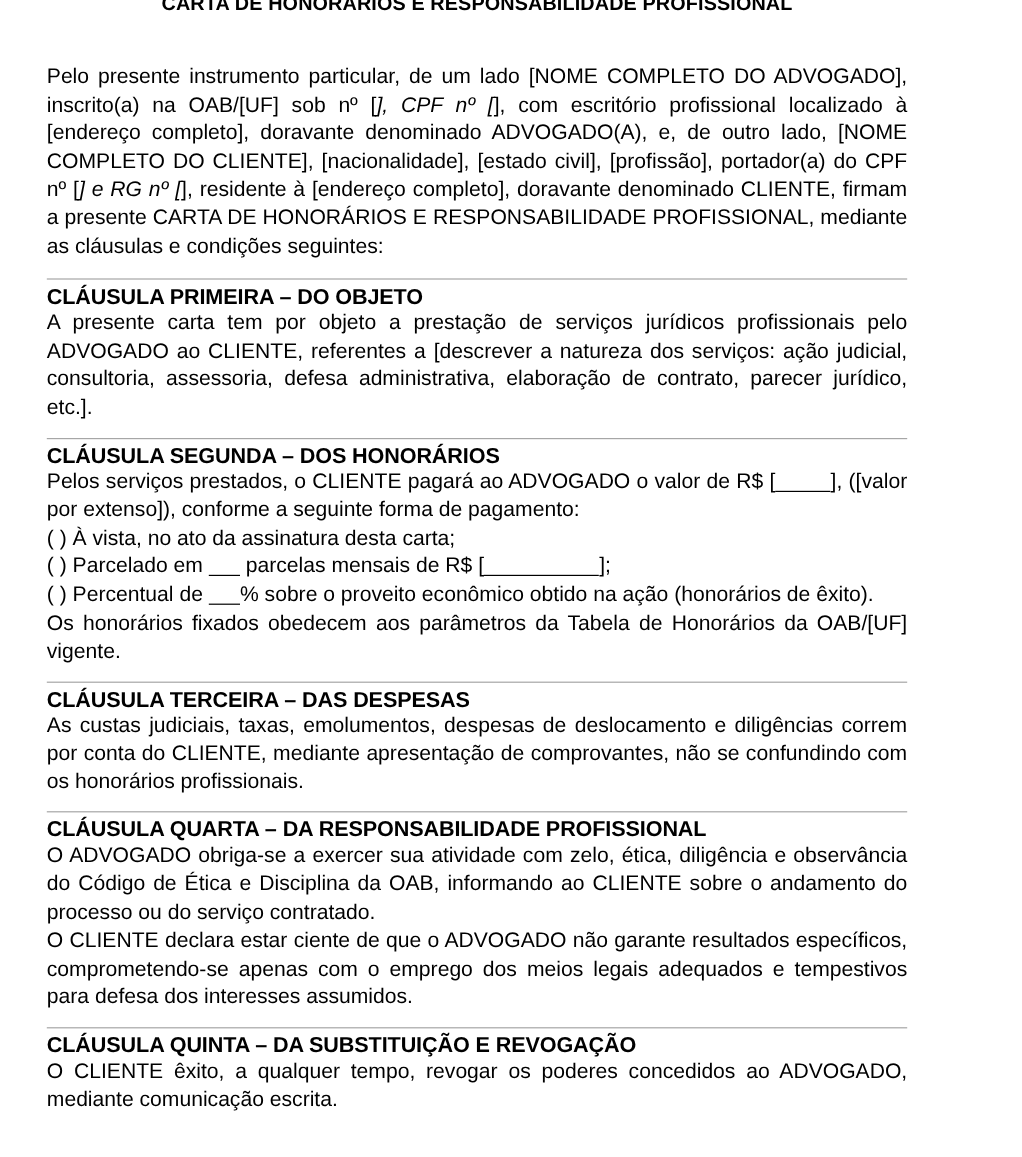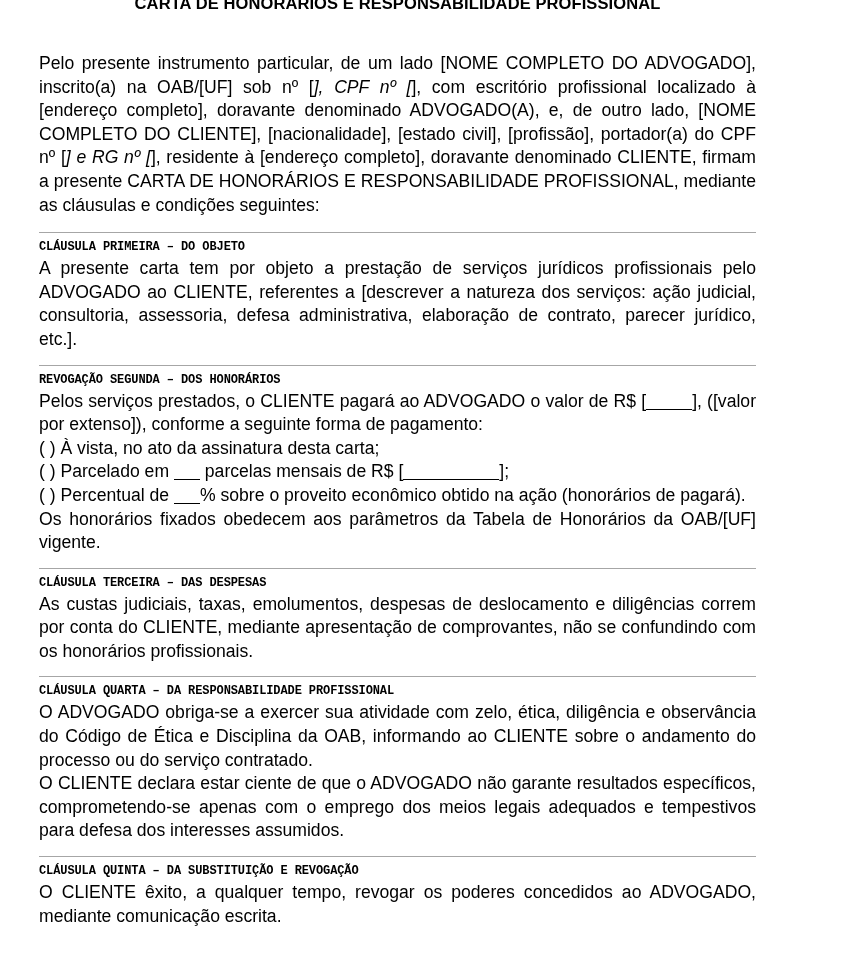--- a/index.html
+++ b/index.html
@@ -52,28 +52,27 @@
   }
   .rule {
     height: 0;
     border: none;
     border-top: 1.5px solid #a6a6a6;
     margin: 0;
     padding: 0;
     width: 100%;
   }
   .clause-heading {
-    font-size: 12px;
+    font-size: 18px;
     font-weight: bold;
     line-height: 20px;
     letter-spacing: -0.1px;
     margin: 0;
     padding: 0;
     white-space: nowrap;
-    font-family: Liberation Mono, monospace;
   }
   .clause-body {
     font-size: 17.6px;
     line-height: 23.6px;
     text-align: justify;
     text-justify: inter-word;
     margin: 0;
     padding: 0;
   }
   .clause-body p {
@@ -112,26 +111,26 @@
     <div class="clause-heading">CLÁUSULA PRIMEIRA – DO OBJETO</div>
     <div class="clause-body">
       <p>A presente carta tem por objeto a prestação de serviços jurídicos profissionais pelo ADVOGADO ao CLIENTE, referentes a [descrever a natureza dos serviços: ação judicial, consultoria, assessoria, defesa administrativa, elaboração de contrato, parecer jurídico, etc.].</p>
     </div>
   </div>
 
   <div class="section sec-wrap">
     <div class="gap-before-rule"></div>
     <hr class="rule">
     <div class="gap-after-rule"></div>
-    <div class="clause-heading">REVOGAÇÃO SEGUNDA – DOS HONORÁRIOS</div>
+    <div class="clause-heading">CLÁUSULA SEGUNDA – DOS HONORÁRIOS</div>
     <div class="clause-body">
       <p><span>Pelos serviços prestados, o CLIENTE pagará ao ADVOGADO o valor de R$ [</span><span class="blank-line bl-sm"></span><span>], ([valor por extenso]), conforme a seguinte forma de pagamento:</span></p>
       <p class="nojust">( ) À vista, no ato da assinatura desta carta;</p>
       <p class="nojust"><span>( ) Parcelado em </span><span class="blank-line bl-xs"></span><span> parcelas mensais de R$ [</span><span class="blank-line bl-md"></span><span>];</span></p>
-      <p><span>( ) Percentual de </span><span class="blank-line bl-xs"></span><span>% sobre o proveito econômico obtido na ação (honorários de pagará).</span></p>
+      <p><span>( ) Percentual de </span><span class="blank-line bl-xs"></span><span>% sobre o proveito econômico obtido na ação (honorários de êxito).</span></p>
       <p>Os honorários fixados obedecem aos parâmetros da Tabela de Honorários da OAB/[UF] vigente.</p>
     </div>
   </div>
 
   <div class="section sec-wrap">
     <div class="gap-before-rule"></div>
     <hr class="rule">
     <div class="gap-after-rule"></div>
     <div class="clause-heading">CLÁUSULA TERCEIRA – DAS DESPESAS</div>
     <div class="clause-body">

